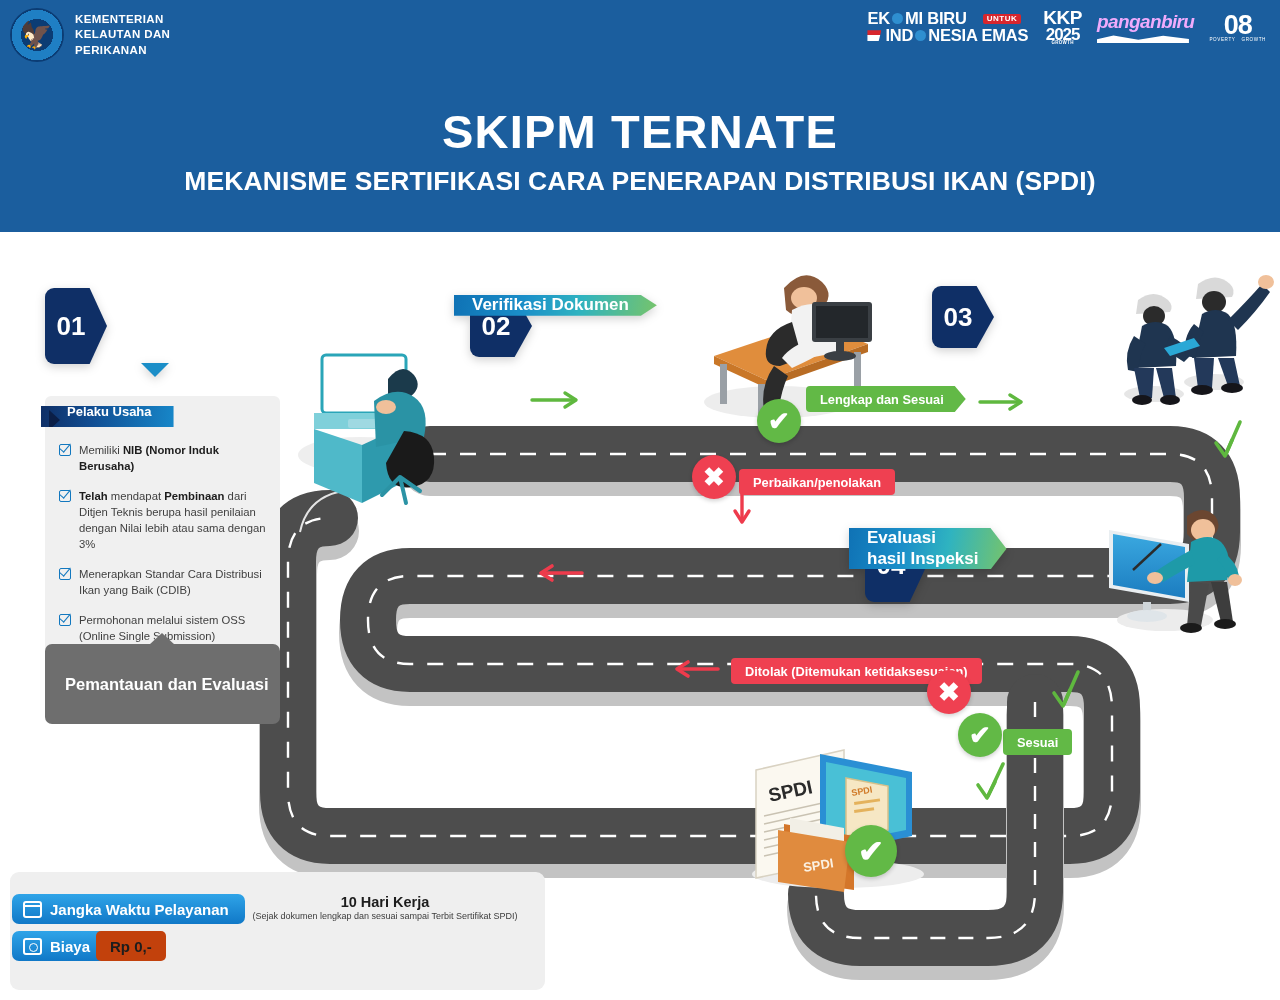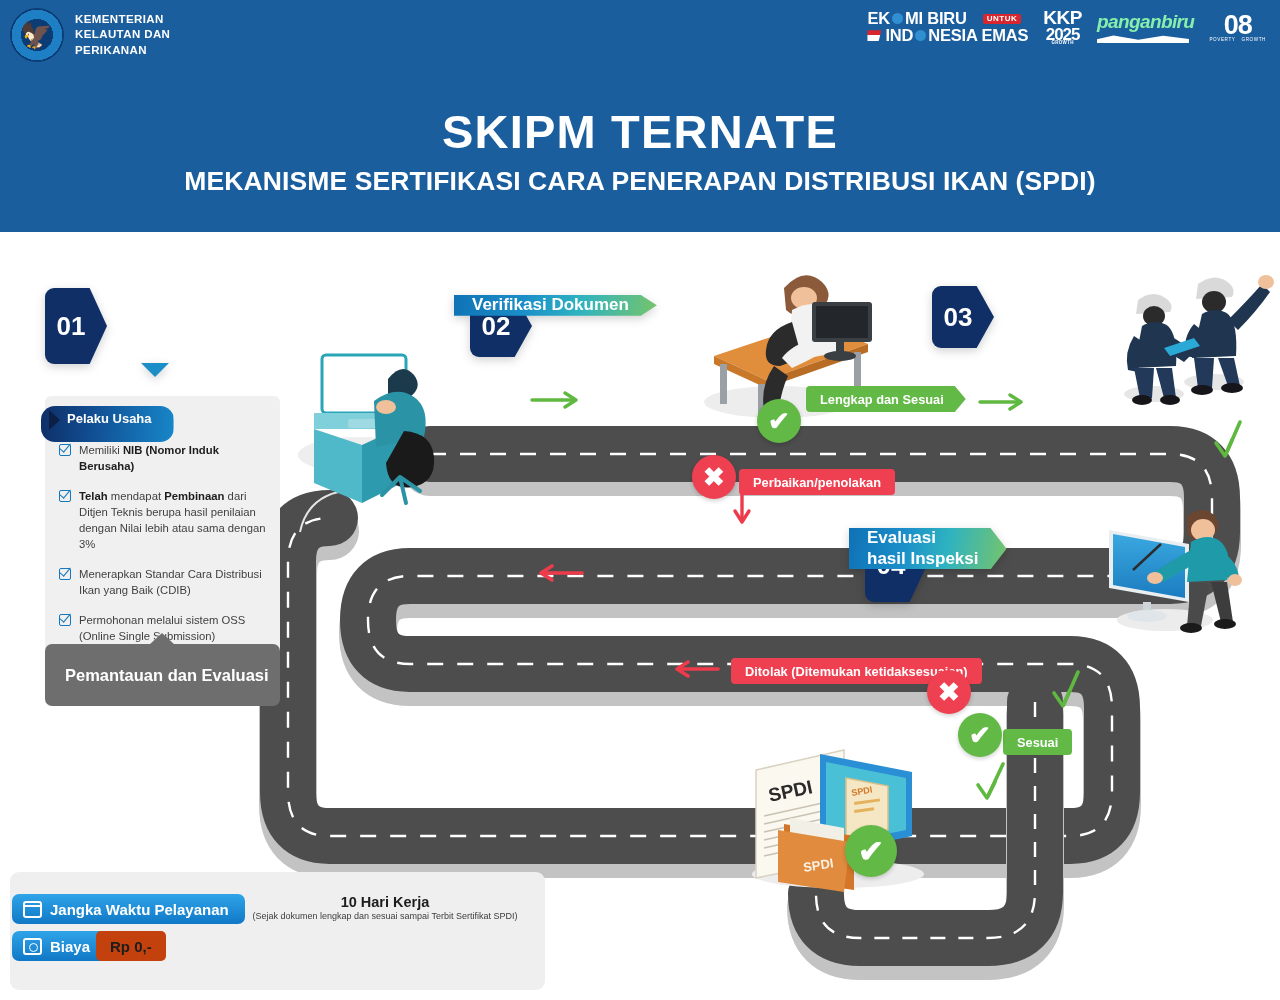--- a/index.html
+++ b/index.html
@@ -29,21 +29,21 @@
   .logos { position:absolute; right:14px; top:9px; display:flex; align-items:center; gap:15px; }
   .logo-ekonomi { color:#fff; font-weight:bold; font-size:16.5px; line-height:1.02; letter-spacing:-.2px; position:relative; }
   .logo-ekonomi .l1, .logo-ekonomi .l2 { display:flex; align-items:center; gap:2px; white-space:nowrap; }
   .logo-ekonomi .dot { display:inline-block; width:11px;height:11px;border-radius:50%;background:#2f8fd0; }
   .logo-ekonomi .untuk { background:#d7262d; color:#fff; font-size:8px; padding:1px 4px; border-radius:2px; margin-left:14px; letter-spacing:.5px;}
   .logo-ekonomi .flag { display:inline-block; width:14px; height:11px; margin-right:2px;
      background:linear-gradient(#d7262d 0 50%, #ffffff 50% 100%); clip-path: polygon(0 0,100% 0,80% 100%,0 100%); }
   .logo-kkp { color:#fff; font-weight:bold; font-size:19px; line-height:.95; text-align:center; letter-spacing:-.5px; }
   .logo-kkp .y { font-size:17px; letter-spacing:-1px; }
   .logo-kkp .tiny { font-size:4.5px; letter-spacing:.3px; display:block; margin-top:-2px;}
-  .logo-pangan { color:#86efac; }
+  .logo-pangan { color:#f0abfc; }
   .logo-pangan .pw { font-size:19px; font-style:italic; font-weight:bold; letter-spacing:-.6px; }
   .logo-pangan .wave { height:9px; width:92px; background:#fff; margin-top:1px;
      clip-path: polygon(0 55%, 18% 15%, 45% 62%, 72% 18%, 100% 52%, 100% 100%, 0 100%); }
   .logo-08 { color:#fff; text-align:center; }
   .logo-08 .num { font-size:27px; font-weight:bold; line-height:.9; letter-spacing:-1px;}
   .logo-08 .sub { font-size:4.6px; letter-spacing:.6px; }
 
   .title-main { position:absolute; left:0; right:0; top:104px; text-align:center;
     color:#ffffff; font-size:47px; font-weight:bold; letter-spacing:1.2px; }
   .title-sub { position:absolute; left:0; right:0; top:166px; text-align:center;
@@ -73,37 +73,37 @@
 
   #step01 { left:45px; top:288px; width:265px; height:76px; }
   #step02 { left:470px; top:295px; width:255px; height:62px; }
   #step03 { left:932px; top:286px; width:172px; height:62px; }
   #step04 { left:865px; top:528px; width:190px; height:74px; }
   #step05 { left:455px; top:755px; width:285px; height:70px; }
 
   
   .panel { position:absolute; left:45px; top:396px; width:235px; background:#f0f0f0;
            border-radius:6px; padding:46px 14px 16px 14px; }
-  .panel-tag { position:absolute; left:41px; top:406px; height:36px; display:flex;
+  .panel-tag { position:absolute; left:41px; top:406px; height:21px; display:flex;
     align-items:center; padding:0 22px 11px 26px; color:#fff; font-size:13px; font-weight:bold;
     background:linear-gradient(95deg,#0f2f66 0%, #114d92 38%, #1787c9 100%);
-    border-radius:14px;
+    border-radius:0;
     clip-path: polygon(0 0, 100% 0, 100% 100%, 0 100%, 0 100%);
   }
   .panel-tag::before { content:""; position:absolute; left:8px; top:4px; width:0;height:0;
     border-left:11px solid #0b1f47; border-top:10px solid transparent; border-bottom:10px solid transparent; }
   .check-item { display:flex; gap:8px; margin-bottom:14px; }
   .check-box { flex:0 0 auto; width:12px; height:12px; margin-top:2px; position:relative;
      border:1.6px solid #1278bf; border-radius:2px; }
   .check-box::after { content:""; position:absolute; left:1.5px; top:-4px; width:5px; height:10px;
      border:solid #1278bf; border-width:0 1.8px 1.8px 0; transform:rotate(40deg); }
   .check-text { font-size:11.3px; color:#3f3f3f; line-height:1.42; }
   .check-text b { color:#1d1d1d; }
 
-  .panel-footer { position:absolute; left:45px; top:644px; width:235px; height:62px;
+  .panel-footer { position:absolute; left:45px; top:644px; width:235px; height:80px;
      background:#6e6e6e; border-radius:7px; color:#fff; display:flex; align-items:center;
      padding-left:20px; font-size:16.5px; font-weight:bold; }
   .panel-footer::before { content:""; position:absolute; left:104px; top:-11px; width:0;height:0;
      border-left:13px solid transparent; border-right:13px solid transparent; border-bottom:12px solid #6e6e6e; }
 
   
   .flaglabel { position:absolute; color:#fff; font-size:12.8px; font-weight:bold;
      display:flex; align-items:center; height:26px; padding:0 14px; border-radius:4px; white-space:nowrap; }
   .flaglabel.green { background:#62b946; }
   .flaglabel.red { background:#ef4051; }

